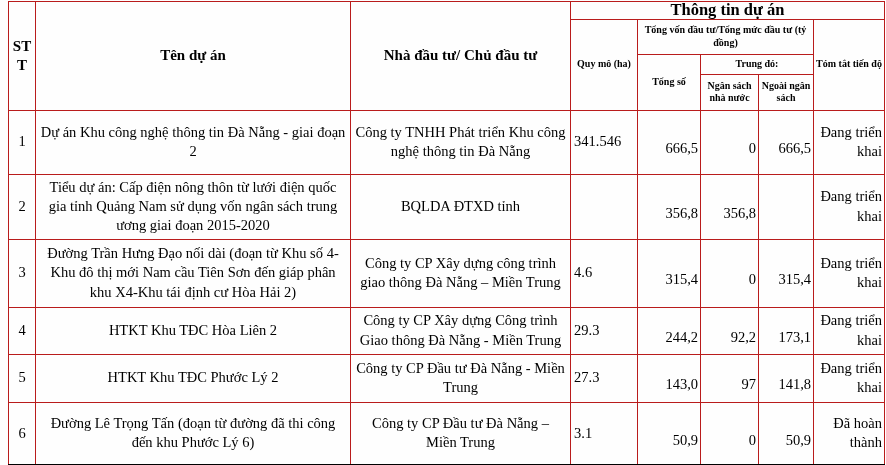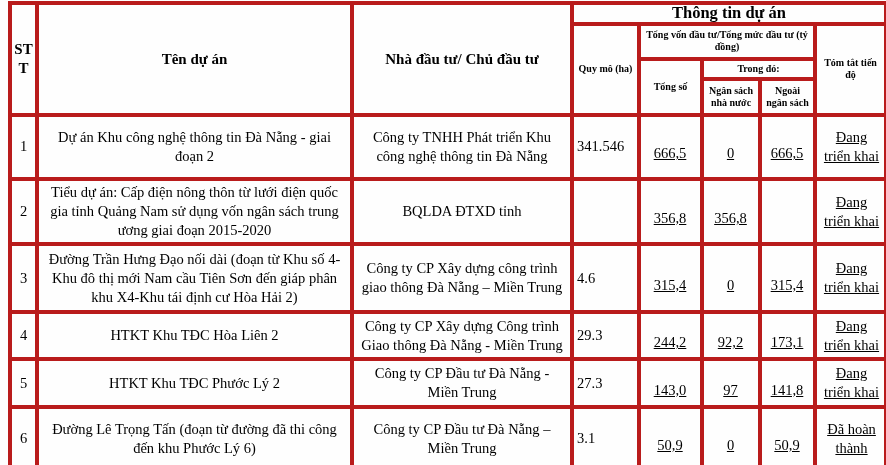--- a/index.html
+++ b/index.html
@@ -21,38 +21,38 @@
     position: absolute;
     left: 8px;
     top: 1px;
     width: 876px;
     border-collapse: collapse;
     table-layout: fixed;
     border: 1px solid #000;
     border-bottom-width: 2px;
   }
   th, td {
-    border: 4px solid #b91c1c;
+    border: 1px solid #b91c1c;
     vertical-align: middle;
     overflow: hidden;
     padding: 0;
   }
   
   th { font-weight: bold; text-align: center; }
   .h-main  { font-size: 15px; line-height: 1.25; }
   .h-info  { font-size: 16.5px; line-height: 1.0; }
   .h-small { font-size: 10px; line-height: 1.25; padding: 2px 2px; }
   .wrap-stt { word-break: break-all; }
   
   td { font-size: 14.5px; line-height: 1.32; }
   .c-center { text-align: center; }
   .c-left   { text-align: center; padding: 2px 4px 2px 4px; }
   .c-numl   { text-align: left; padding: 2px 1px 2px 3px; }
-  .c-numr   { text-align: center; padding: 16px 2px 2px 1px; text-decoration: underline; }
-  .c-prog   { text-align: center; padding: 2px 2px 2px 4px; text-decoration: underline; }
+  .c-numr   { text-align: right; padding: 16px 2px 2px 1px; }
+  .c-prog   { text-align: right; padding: 2px 2px 2px 4px; }
 </style>
 </head>
 <body>
 
 <div class="page">
   <table class="project-table">
     <colgroup>
       <col style="width:27px">
       <col style="width:315px">
       <col style="width:220px">
@@ -69,21 +69,21 @@
         <th rowspan="4" class="h-main">Nhà đầu tư/ Chủ đầu tư</th>
         <th colspan="5" class="h-info">Thông tin dự án</th>
       </tr>
       <tr style="height:35px">
         <th rowspan="3" class="h-small">Quy mô (ha)</th>
         <th colspan="3" class="h-small">Tổng vốn đầu tư/Tổng mức đầu tư (tỷ đồng)</th>
         <th rowspan="3" class="h-small">Tóm tắt tiến độ</th>
       </tr>
       <tr style="height:20px">
         <th rowspan="2" class="h-small">Tổng số</th>
-        <th colspan="2" class="h-small">Trong đó:</th>
+        <th colspan="2" class="h-small">Trung đó:</th>
       </tr>
       <tr style="height:36px">
         <th class="h-small">Ngân sách nhà nước</th>
         <th class="h-small">Ngoài ngân sách</th>
       </tr>
     </thead>
     <tbody>
       <tr style="height:64px">
         <td class="c-center">1</td>
         <td class="c-left">Dự án Khu công nghệ thông tin Đà Nẵng - giai đoạn 2</td>

